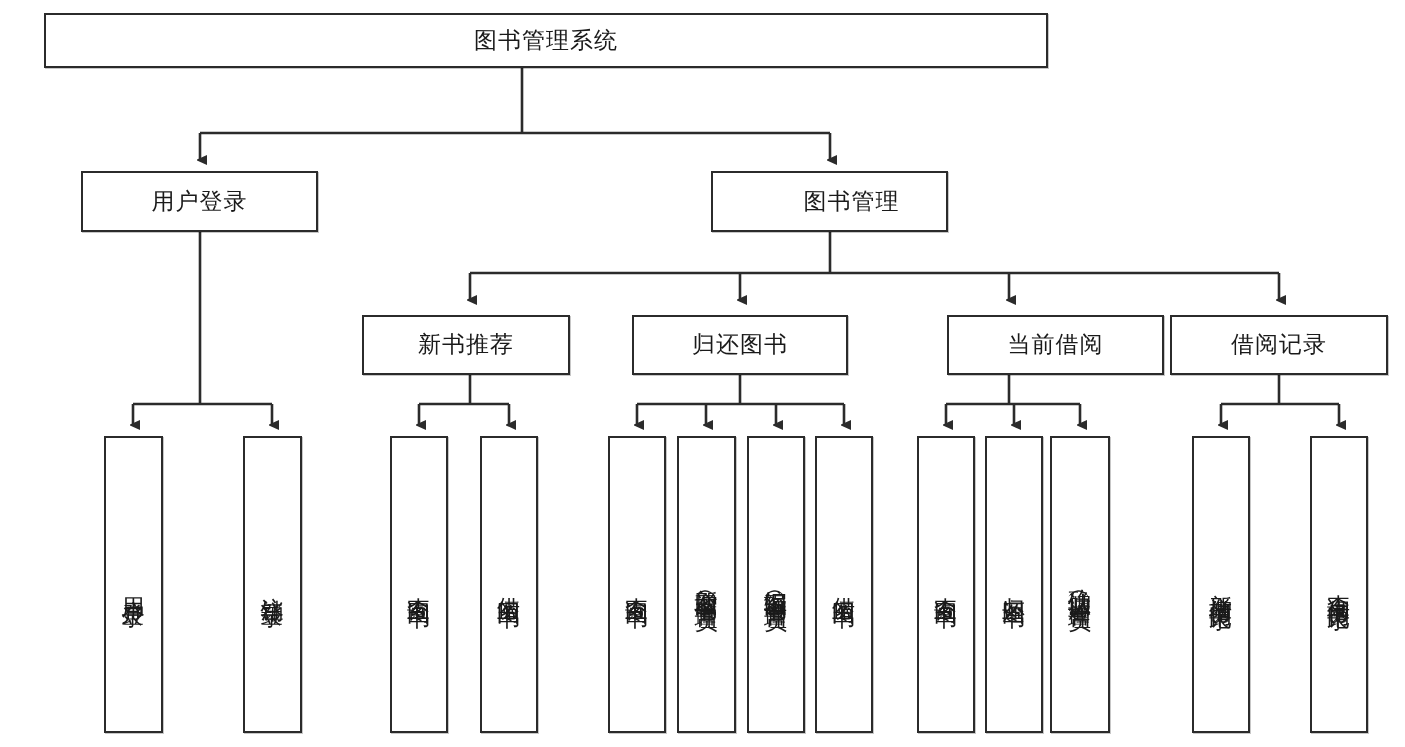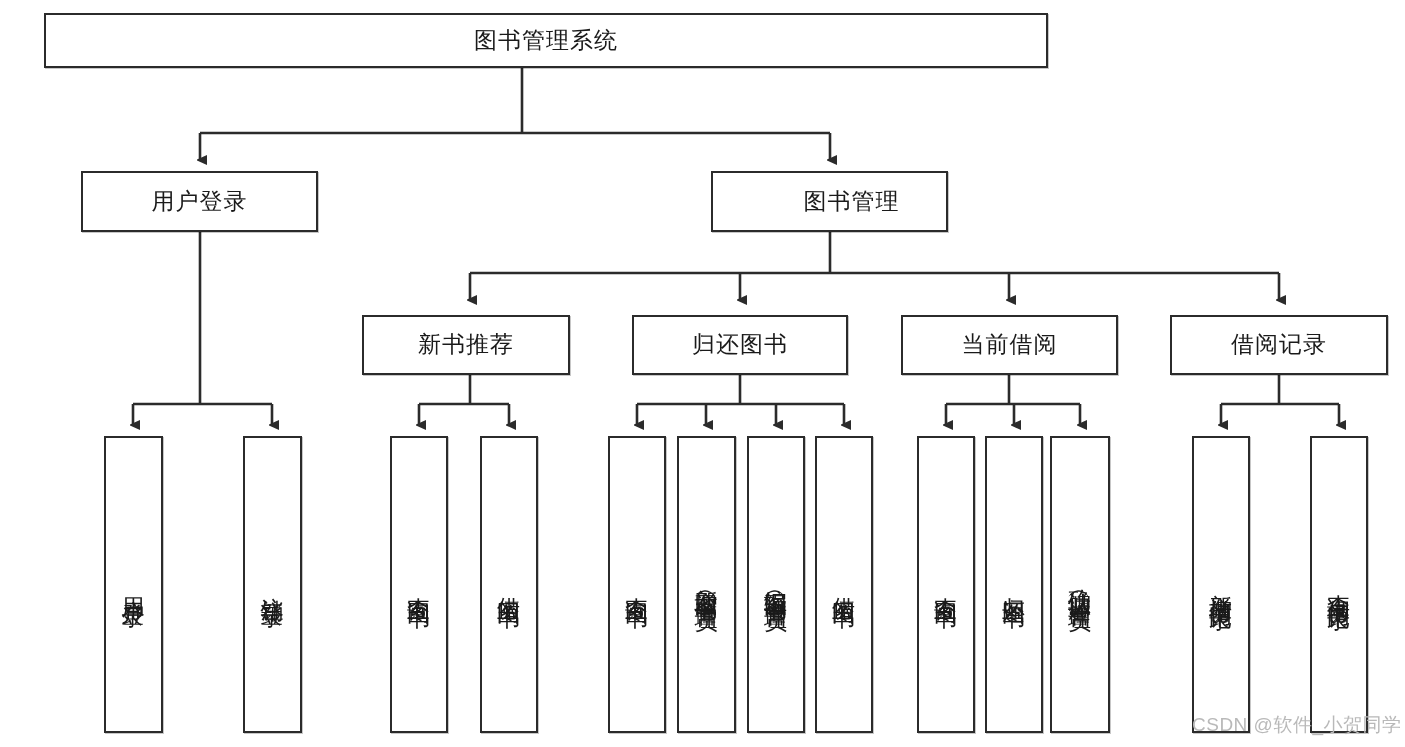--- a/index.html
+++ b/index.html
@@ -130,21 +130,21 @@
   <div class="node horizontal" style="left:711px;top:171px;width:237px;height:61px;padding-left:44px;">
     <span>图书管理</span>
   </div>
 
   <div class="node horizontal" style="left:362px;top:315px;width:208px;height:60px;">
     <span>新书推荐</span>
   </div>
   <div class="node horizontal" style="left:632px;top:315px;width:216px;height:60px;">
     <span>归还图书</span>
   </div>
-  <div class="node horizontal" style="left:901px;top:315px;width:217px;height:60px;">
+  <div class="node horizontal" style="left:947px;top:315px;width:217px;height:60px;">
     <span>当前借阅</span>
   </div>
   <div class="node horizontal" style="left:1170px;top:315px;width:218px;height:60px;justify-content:center;">
     <span>借阅记录</span>
   </div>
 
   <div class="node vertical" style="left:104px;top:436px;width:59px;height:297px;">
     <span class="vtext">用户登录</span>
   </div>
   <div class="node vertical" style="left:243px;top:436px;width:59px;height:297px;">
@@ -181,15 +181,14 @@
     <span class="vtext">确认归还（管理员）</span>
   </div>
 
   <div class="node vertical" style="left:1192px;top:436px;width:58px;height:297px;">
     <span class="vtext">新增借阅记录</span>
   </div>
   <div class="node vertical" style="left:1310px;top:436px;width:58px;height:297px;">
     <span class="vtext">查询借阅记录</span>
   </div>
 
-  <div class="watermark">CSDN @软件_小贺同学</div>
 
 </div>
 
 </body></html>

